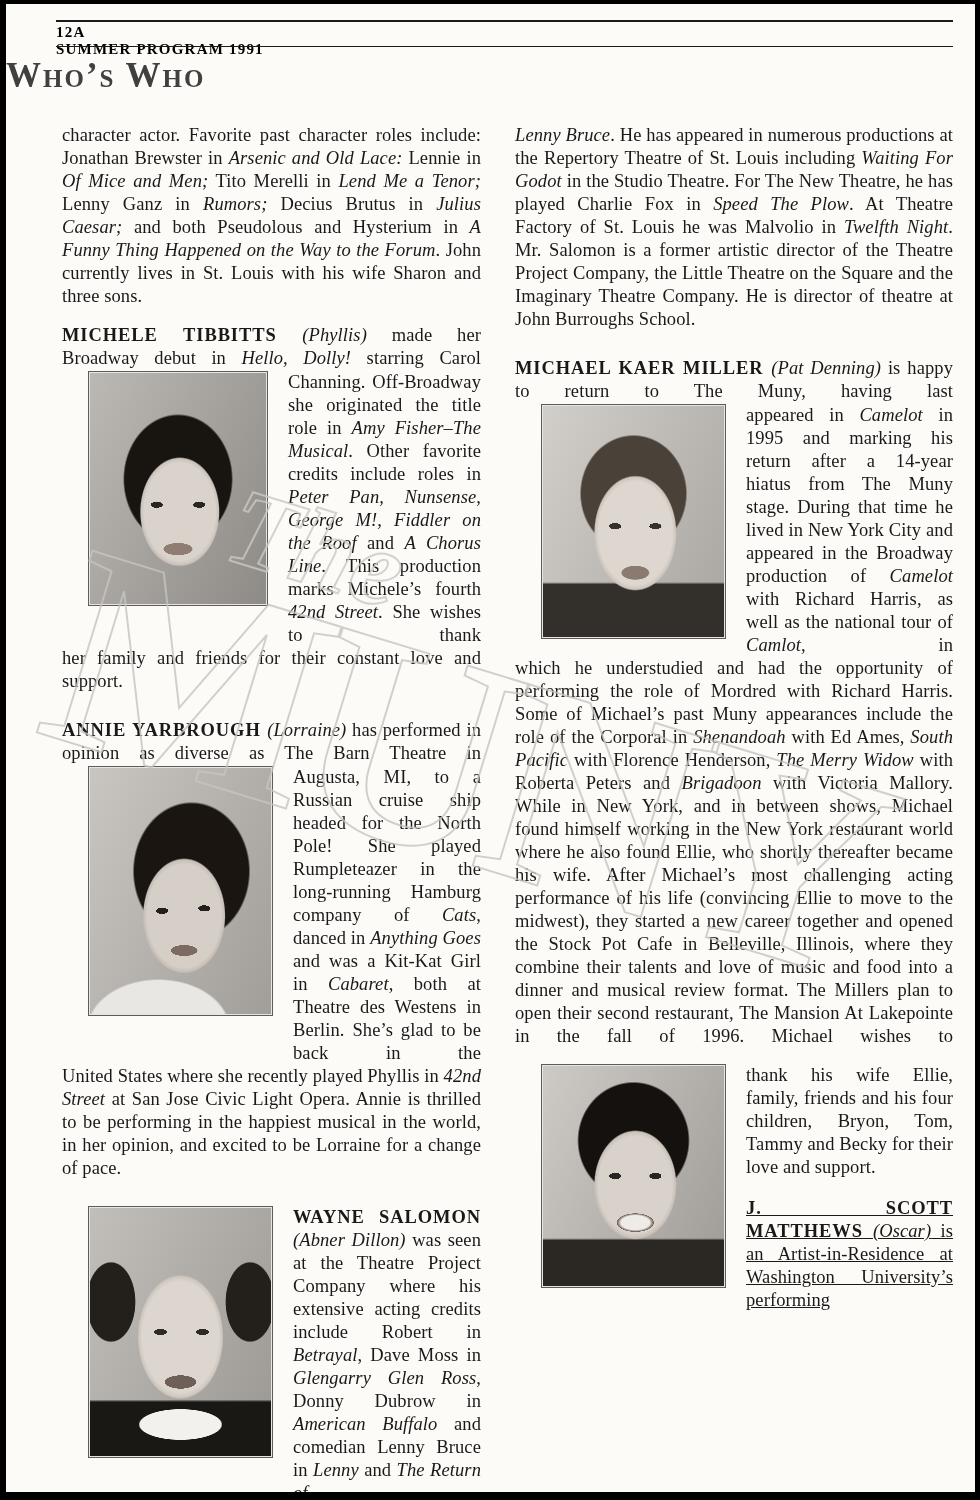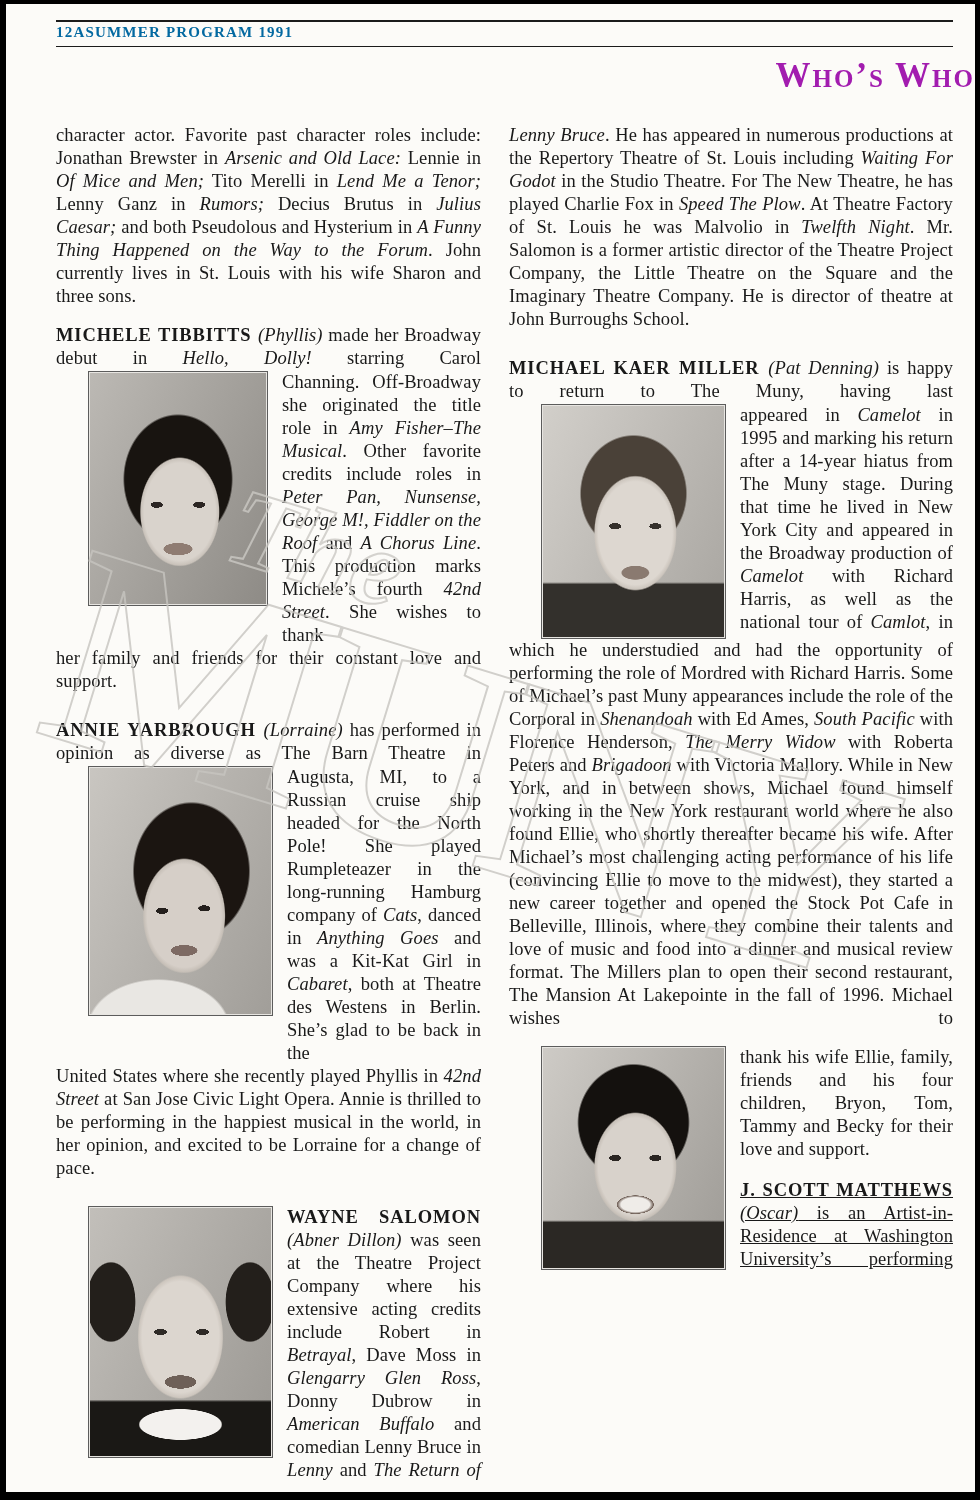--- a/index.html
+++ b/index.html
@@ -3,31 +3,31 @@
 <meta charset="utf-8">
 <style>
   html,body{margin:0;padding:0;background:#2b2b2b;}
   .page{position:relative;width:980px;height:1500px;background:#000;font-family:"Liberation Serif",serif;}
   .paper{position:absolute;left:6px;top:4px;right:5px;bottom:8px;background:#fcfbf8;overflow:hidden;}
 
   
   .header-rule{position:absolute;left:50px;right:22px;background:#1b1b1b;}
   .rule-top{top:16px;height:2px;}
   .rule-bottom{top:42px;height:1px;}
-  .header-row{position:absolute;left:50px;right:22px;top:20px;display:flex;justify-content:flex-start;
-              font-weight:700;font-size:15px;letter-spacing:1.2px;color:#0369a1;}
-  .page-title{position:absolute;top:52px;left:0;right:0;text-align:right;font-weight:700;font-size:35px;
-              font-variant:small-caps;letter-spacing:2px;color:#a21caf;}
+  .header-row{position:absolute;left:50px;right:22px;top:20px;display:flex;justify-content:flex-end;
+              font-weight:700;font-size:15px;letter-spacing:1.2px;color:#000000;flex-direction:column;}
+  .page-title{position:absolute;top:52px;left:0;right:0;text-align:left;font-weight:700;font-size:35px;
+              font-variant:small-caps;letter-spacing:2px;color:#404040;}
 
   
   .columns{position:absolute;left:50px;right:22px;top:120px;display:flex;gap:28px;z-index:1;}
   .col-left{width:425px;flex:none;}
   .col-right{flex:1;min-width:0;}
 
-  .para{font-size:18.5px;line-height:23px;color:#191919;text-align:justify;letter-spacing:0.1px;}
+  .para{font-size:18.5px;line-height:23px;color:#191919;text-align:justify;letter-spacing:0.1px;margin-left:6px;}
   .jlast{text-align-last:justify;}
   .bio{margin-top:16px;}
   .bio-mt{margin-top:26px;}
   .bio-row{display:flex;gap:14px;margin-top:1px;align-items:flex-start;padding-left:32px;}
   .beside{flex:1;min-width:0;}
   .beside-stack{flex:1;min-width:0;}
   .beside-stack .para + .para{margin-top:18px;text-decoration:underline;}
 
   .seg-b{font-weight:700;letter-spacing:0.9px;}
   .seg-i{font-style:italic;}

